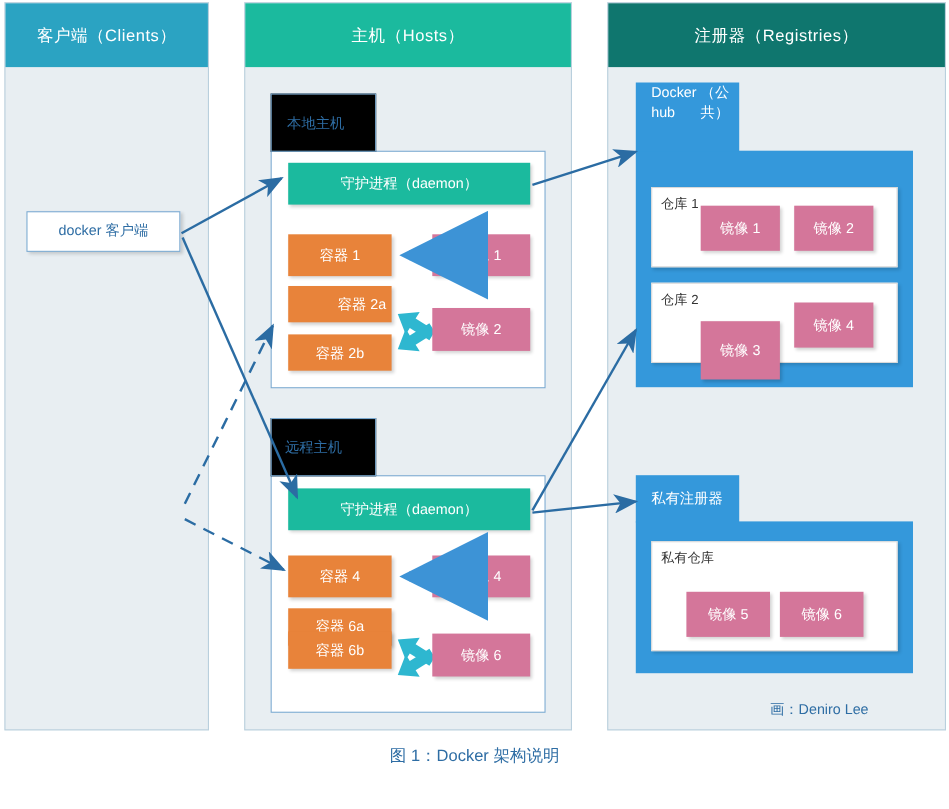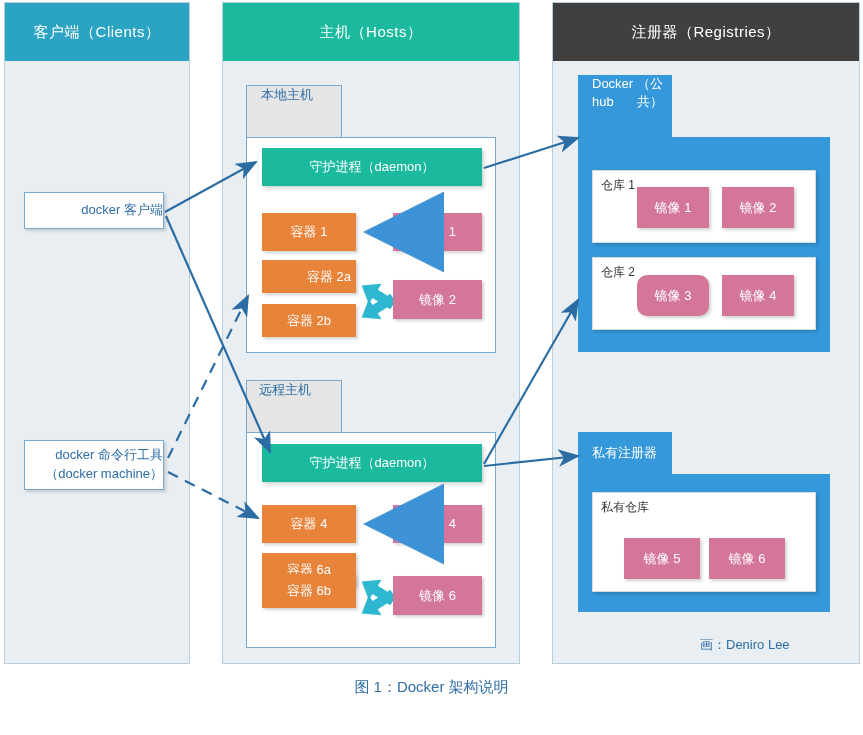--- a/index.html
+++ b/index.html
@@ -13,27 +13,27 @@
   
   .col{position:absolute;box-sizing:border-box;background:#e8eef2;border:1px solid #b9cfdd;}
   .col-head{position:absolute;left:0;top:0;right:0;height:58px;
     display:flex;align-items:center;justify-content:center;
     color:#ffffff;font-size:15px;letter-spacing:.5px;}
   #col-clients{left:4px;top:2px;width:186px;height:662px;}
   #col-clients .col-head{background:#2ba3c2;}
   #col-hosts{left:222px;top:2px;width:298px;height:662px;}
   #col-hosts .col-head{background:#1bba9e;}
   #col-reg{left:552px;top:2px;width:308px;height:662px;}
-  #col-reg .col-head{background:#404040;}
+  #col-reg .col-head{background:#0f766e;}
 
   
   .tabbox{position:absolute;box-sizing:border-box;}
   .tabbox .tab{position:absolute;left:0;top:0;box-sizing:border-box;
-    background:#e5e5e5;border:1px solid #7aa9d0;
-    display:flex;padding-left:14px;
+    background:#000000;border:1px solid #7aa9d0;
+    display:flex;align-items:center;padding-left:14px;
     color:#2e6da4;font-size:13px;z-index:3;}
   .tabbox .body{position:absolute;left:0;box-sizing:border-box;
     background:#ffffff;border:1px solid #7aa9d0;z-index:2;}
 
   
   #local-host{left:246px;top:85px;width:250px;height:268px;}
   #local-host .tab{width:96px;height:53px;}
   #local-host .body{top:52px;width:250px;height:216px;}
   #remote-host{left:246px;top:380px;width:250px;height:268px;}
   #remote-host .tab{width:96px;height:53px;padding-left:12px;}
@@ -59,21 +59,21 @@
   #daemon-remote{left:262px;top:444px;width:220px;height:38px;}
   #cont4{left:262px;top:505px;width:94px;height:38px;}
   #img4{left:393px;top:505px;width:89px;height:38px;}
   #cont6a{left:262px;top:553px;width:94px;height:34px;}
   #cont6b{left:262px;top:574px;width:94px;height:34px;text-align:right;}
   #img6{left:393px;top:576px;width:89px;height:39px;}
 
   
   .callout{position:absolute;box-sizing:border-box;background:#ffffff;
     border:1px solid #7aa9d0;display:flex;flex-direction:column;
-    align-items:flex-end;justify-content:center;color:#2e6da4;font-size:13px;
+    align-items:center;justify-content:center;color:#2e6da4;font-size:13px;
     box-shadow:2px 2px 3px rgba(0,0,0,.16);z-index:6;line-height:1.45;}
   #docker-client{left:24px;top:192px;width:140px;height:37px;}
   #docker-machine{left:24px;top:440px;width:140px;height:50px;}
 
   
   .regbox{position:absolute;box-sizing:border-box;z-index:4;}
   .regbox .rtab{position:absolute;left:0;top:0;background:#3498db;
     box-sizing:border-box;display:flex;align-items:center;padding-left:14px;
     color:#ffffff;font-size:13px;line-height:1.4;z-index:5;}
   .regbox .rbody{position:absolute;left:0;background:#3498db;box-sizing:border-box;z-index:4;}
@@ -90,21 +90,21 @@
   .repo .rlabel{position:absolute;left:8px;top:6px;color:#333;font-size:12px;}
   #repo1{left:592px;top:170px;width:224px;height:73px;}
   #repo2{left:592px;top:257px;width:224px;height:73px;}
   #repo-priv{left:592px;top:492px;width:224px;height:100px;}
 
   .regimg{position:absolute;box-sizing:border-box;background:#d4769a;
     display:flex;align-items:center;justify-content:center;color:#ffffff;
     font-size:13px;box-shadow:2px 2px 3px rgba(0,0,0,.18);z-index:7;}
   #rimg1{left:637px;top:187px;width:72px;height:41px;}
   #rimg2{left:722px;top:187px;width:72px;height:41px;}
-  #rimg3{left:637px;top:275px;width:72px;height:41px;border-radius:10px;}
+  #rimg3{left:637px;top:292px;width:72px;height:53px;}
   #rimg4{left:722px;top:275px;width:72px;height:41px;}
   #rimg5{left:624px;top:538px;width:76px;height:41px;}
   #rimg6{left:709px;top:538px;width:76px;height:41px;}
 
   
   #credit{position:absolute;left:700px;top:636px;color:#2e6da4;font-size:13px;z-index:8;}
   #caption{position:absolute;left:0;top:678px;width:863px;text-align:center;
     color:#2e6da4;font-size:15px;z-index:8;}
 
   
@@ -117,24 +117,20 @@
 <div id="root">
 
   <div class="col" id="col-clients">
     <div class="col-head">客户端（Clients）</div>
   </div>
 
   <div class="callout" id="docker-client">
     <span>docker 客户端</span>
   </div>
 
-  <div class="callout" id="docker-machine">
-    <span>docker 命令行工具</span>
-    <span>（docker machine）</span>
-  </div>
 
   <div class="col" id="col-hosts">
     <div class="col-head">主机（Hosts）</div>
   </div>
 
   <div class="tabbox" id="local-host">
     <div class="body"></div>
     <div class="tab">
       <span>本地主机</span>
     </div>

